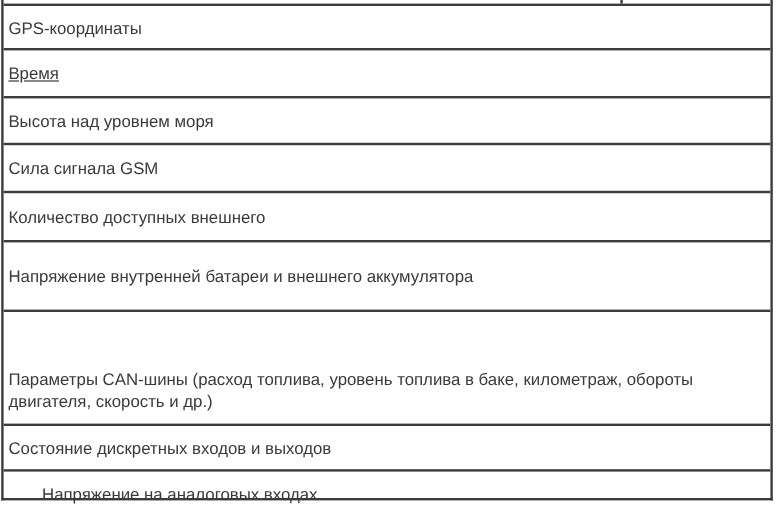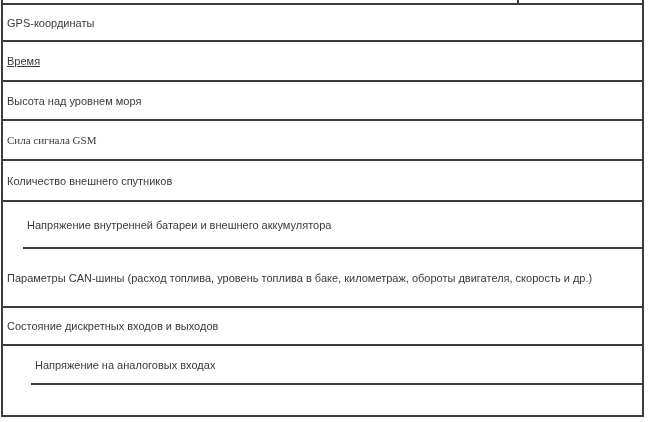--- a/index.html
+++ b/index.html
@@ -41,30 +41,30 @@
     background: var(--border-color, #3c3c3c);
   }
   .row {
     box-sizing: border-box;
     height: 39px;
     border-bottom: 2px solid var(--border-color, #3c3c3c);
     display: flex;
     align-items: center;
     padding: 0 6px 0 4px;
     color: var(--text-color, #3a3a3a);
-    font-size: 11px;
+    font-size: 14px;
     line-height: 18px;
   }
   #rows .row:nth-child(1)  { height: 37px; }
   #rows .row:nth-child(2)  { height: 40px; text-decoration: underline; }
   #rows .row:nth-child(3)  { height: 39px; text-align: center; }
-  #rows .row:nth-child(4)  { height: 40px; font-family: Liberation Serif, serif; }
+  #rows .row:nth-child(4)  { height: 40px; }
   #rows .row:nth-child(5)  { height: 41px; }
-  #rows .row:nth-child(6)  { height: 47px; margin-left: 20px; }
-  #rows .row:nth-child(7)  { height: 59px; }
+  #rows .row:nth-child(6)  { height: 58px; }
+  #rows .row:nth-child(7)  { height: 59px; margin-top: 36px; }
   #rows .row:nth-child(8)  { height: 38px; }
   #rows .row:nth-child(9)  { height: 39px; margin-left: 28px; }
   #rows .row:nth-child(10) { height: 37px; border-bottom: none; }
   .row-label {
     display: block;
   }
 </style>
 </head>
 <body>
 
@@ -84,21 +84,21 @@
 
   <div class="row">
     <span class="row-label">Высота над уровнем моря</span>
   </div>
 
   <div class="row">
     <span class="row-label">Сила сигнала GSM</span>
   </div>
 
   <div class="row">
-    <span class="row-label">Количество внешнего спутников</span>
+    <span class="row-label">Количество доступных внешнего</span>
   </div>
 
   <div class="row">
     <span class="row-label">Напряжение внутренней батареи и внешнего аккумулятора</span>
   </div>
 
   <div class="row">
     <span class="row-label">Параметры CAN-шины (расход топлива, уровень топлива в баке, километраж, обороты двигателя, скорость и др.)</span>
   </div>
 

